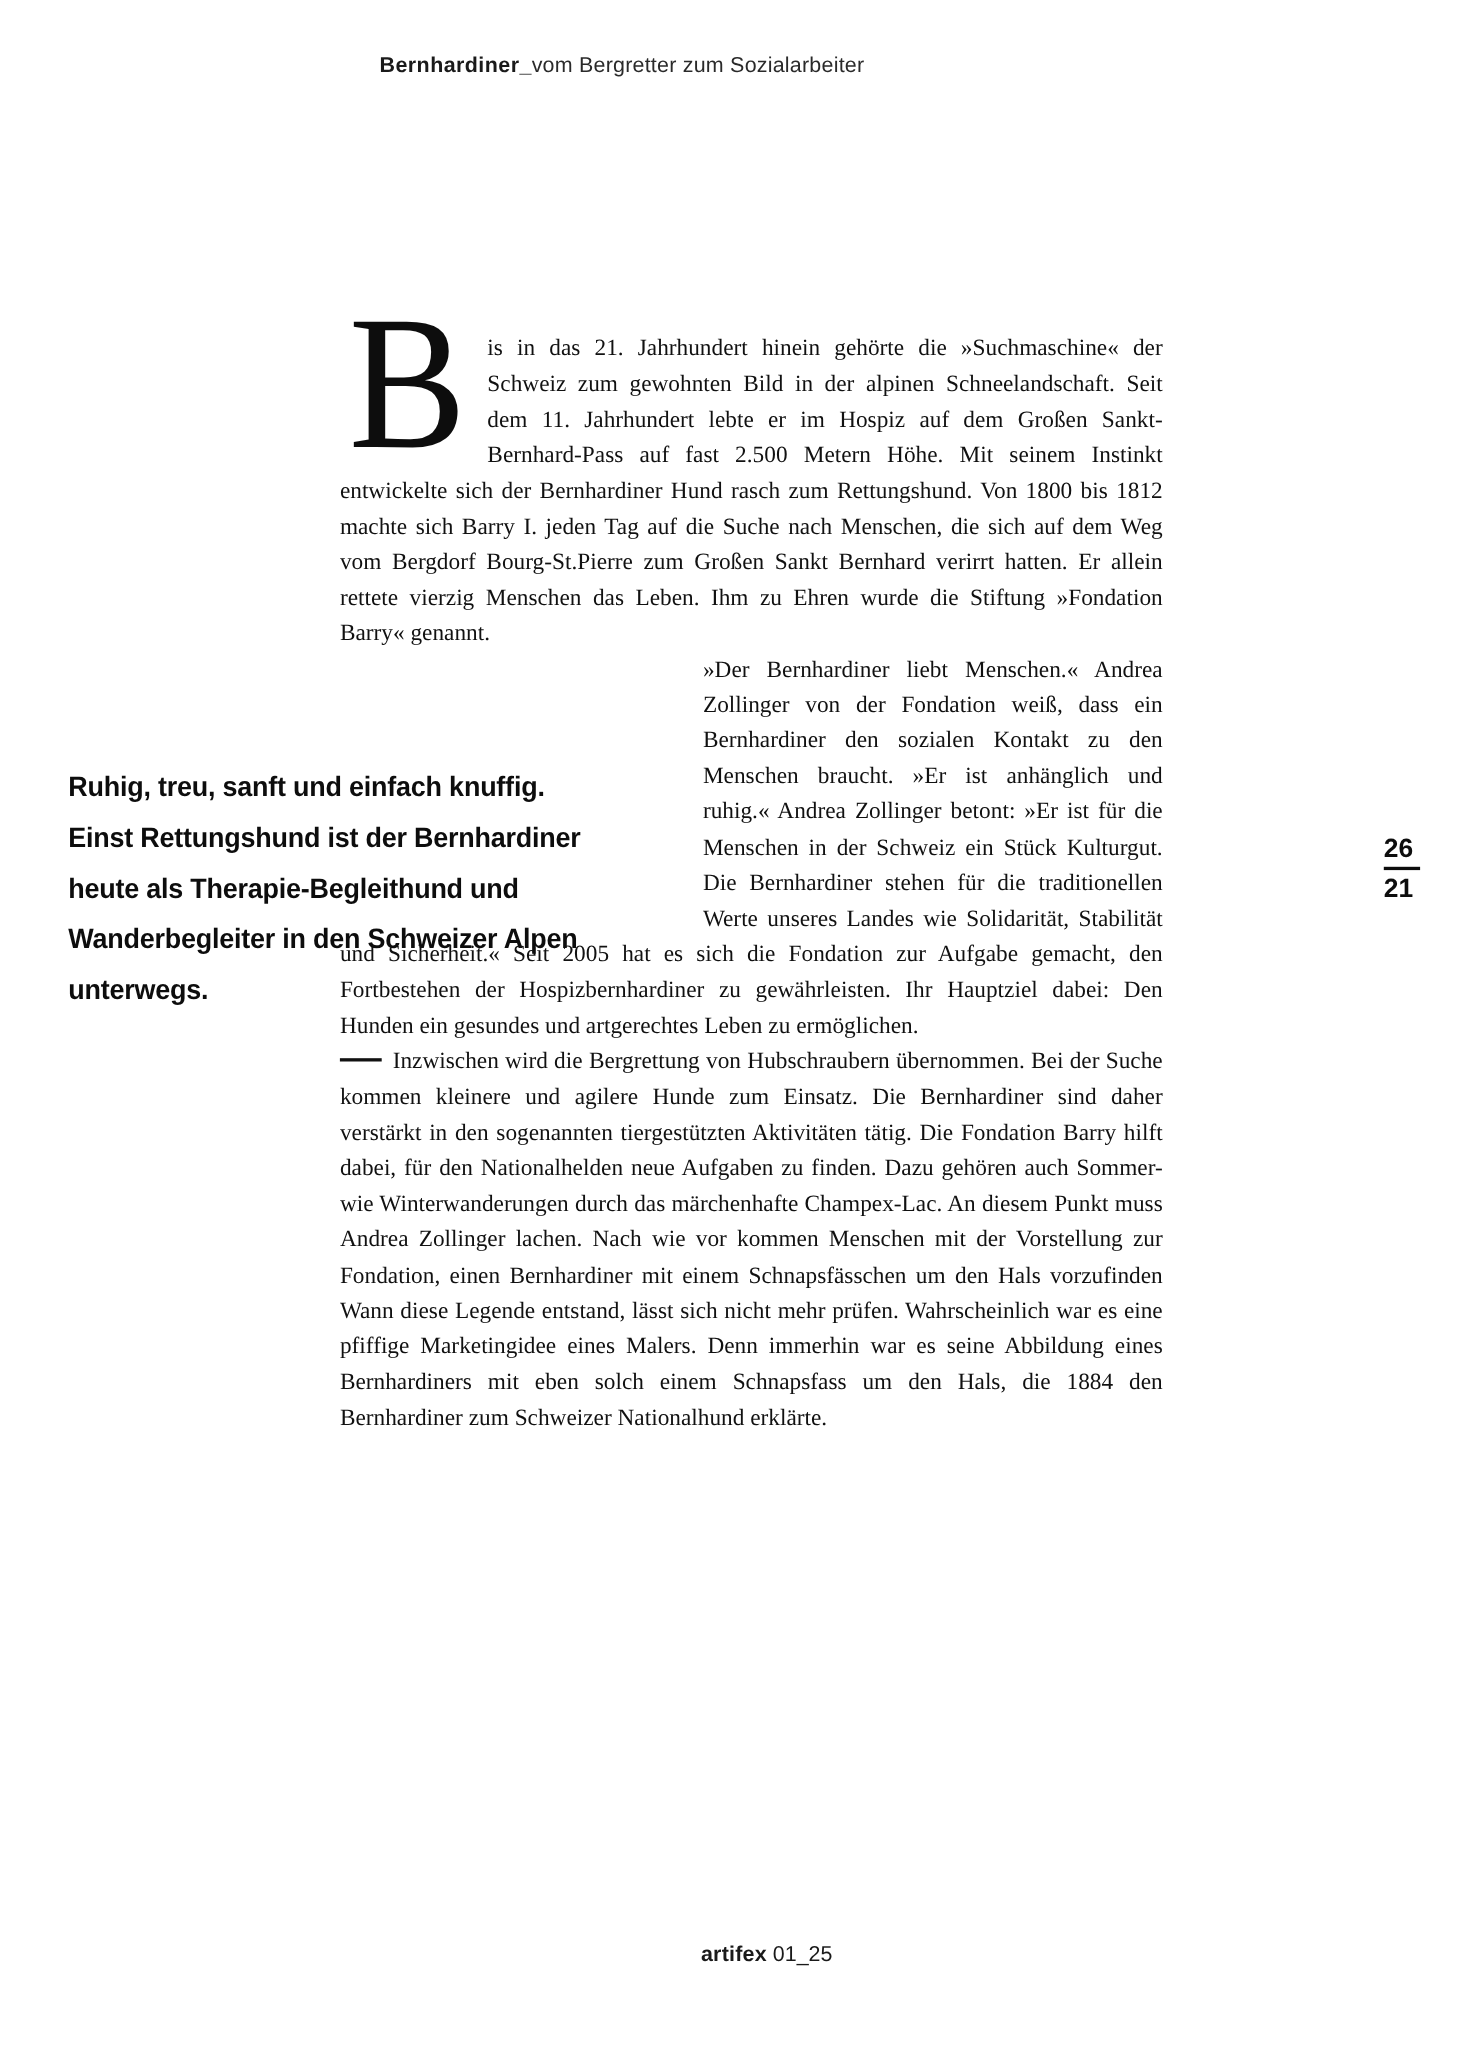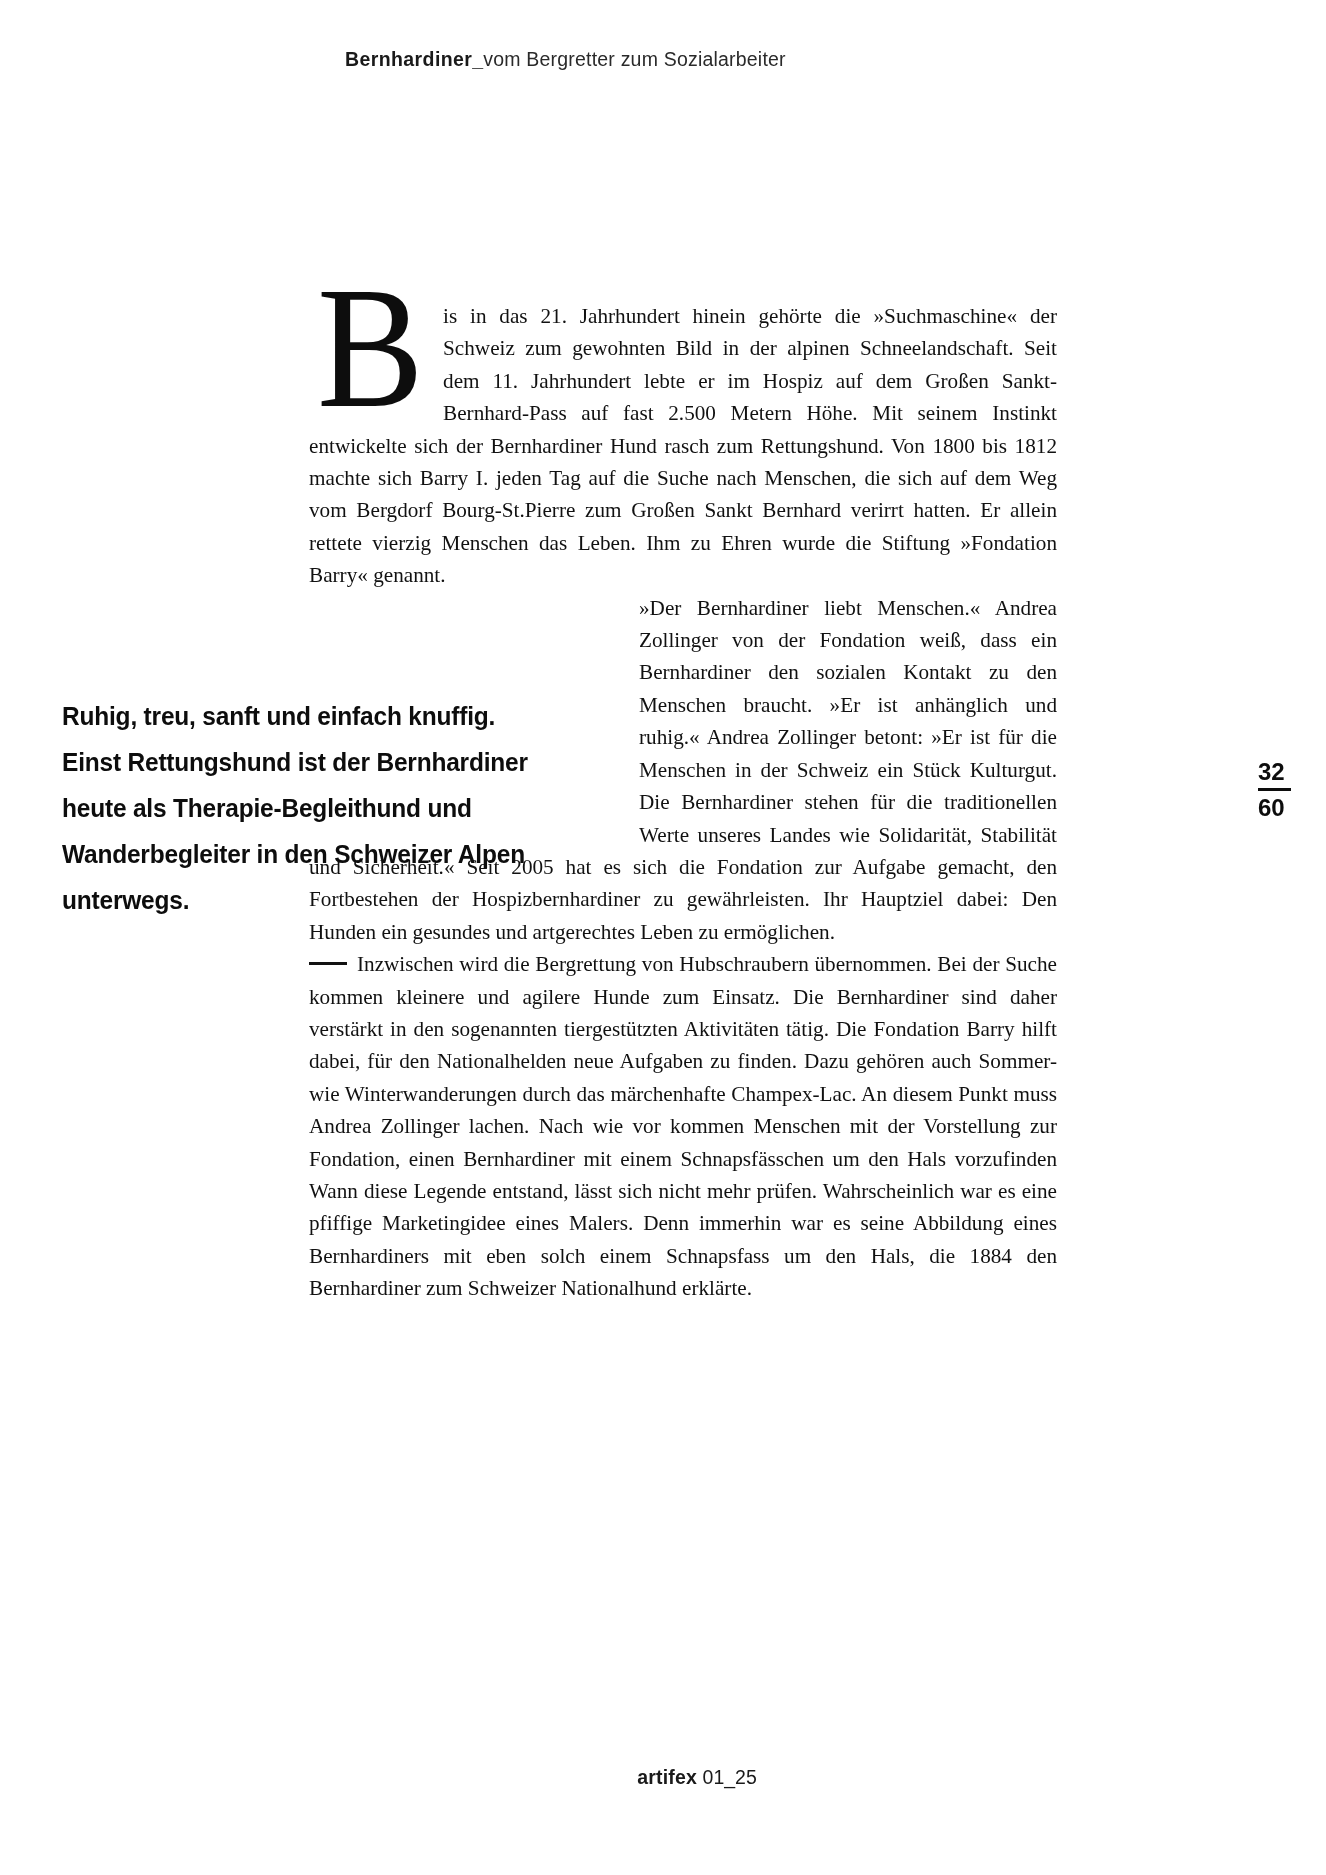--- a/index.html
+++ b/index.html
@@ -169,22 +169,22 @@
 
   <div class="pullquote">
     <span>Ruhig, treu, sanft und einfach knuffig.</span>
     <span>Einst Rettungshund ist der Bernhardiner</span>
     <span>heute als Therapie-Begleithund und</span>
     <span>Wanderbegleiter in den Schweizer Alpen</span>
     <span>unterwegs.</span>
   </div>
 
   <div class="folio">
-    <div>32</div>
+    <div>26</div>
     <div class="folio-rule"></div>
-    <div>60</div>
+    <div>21</div>
   </div>
 
   <div class="footer">
     <span class="ft-strong">artifex</span><span class="ft-light"> 01_25</span>
   </div>
 
 </div>
 
 </body></html>

